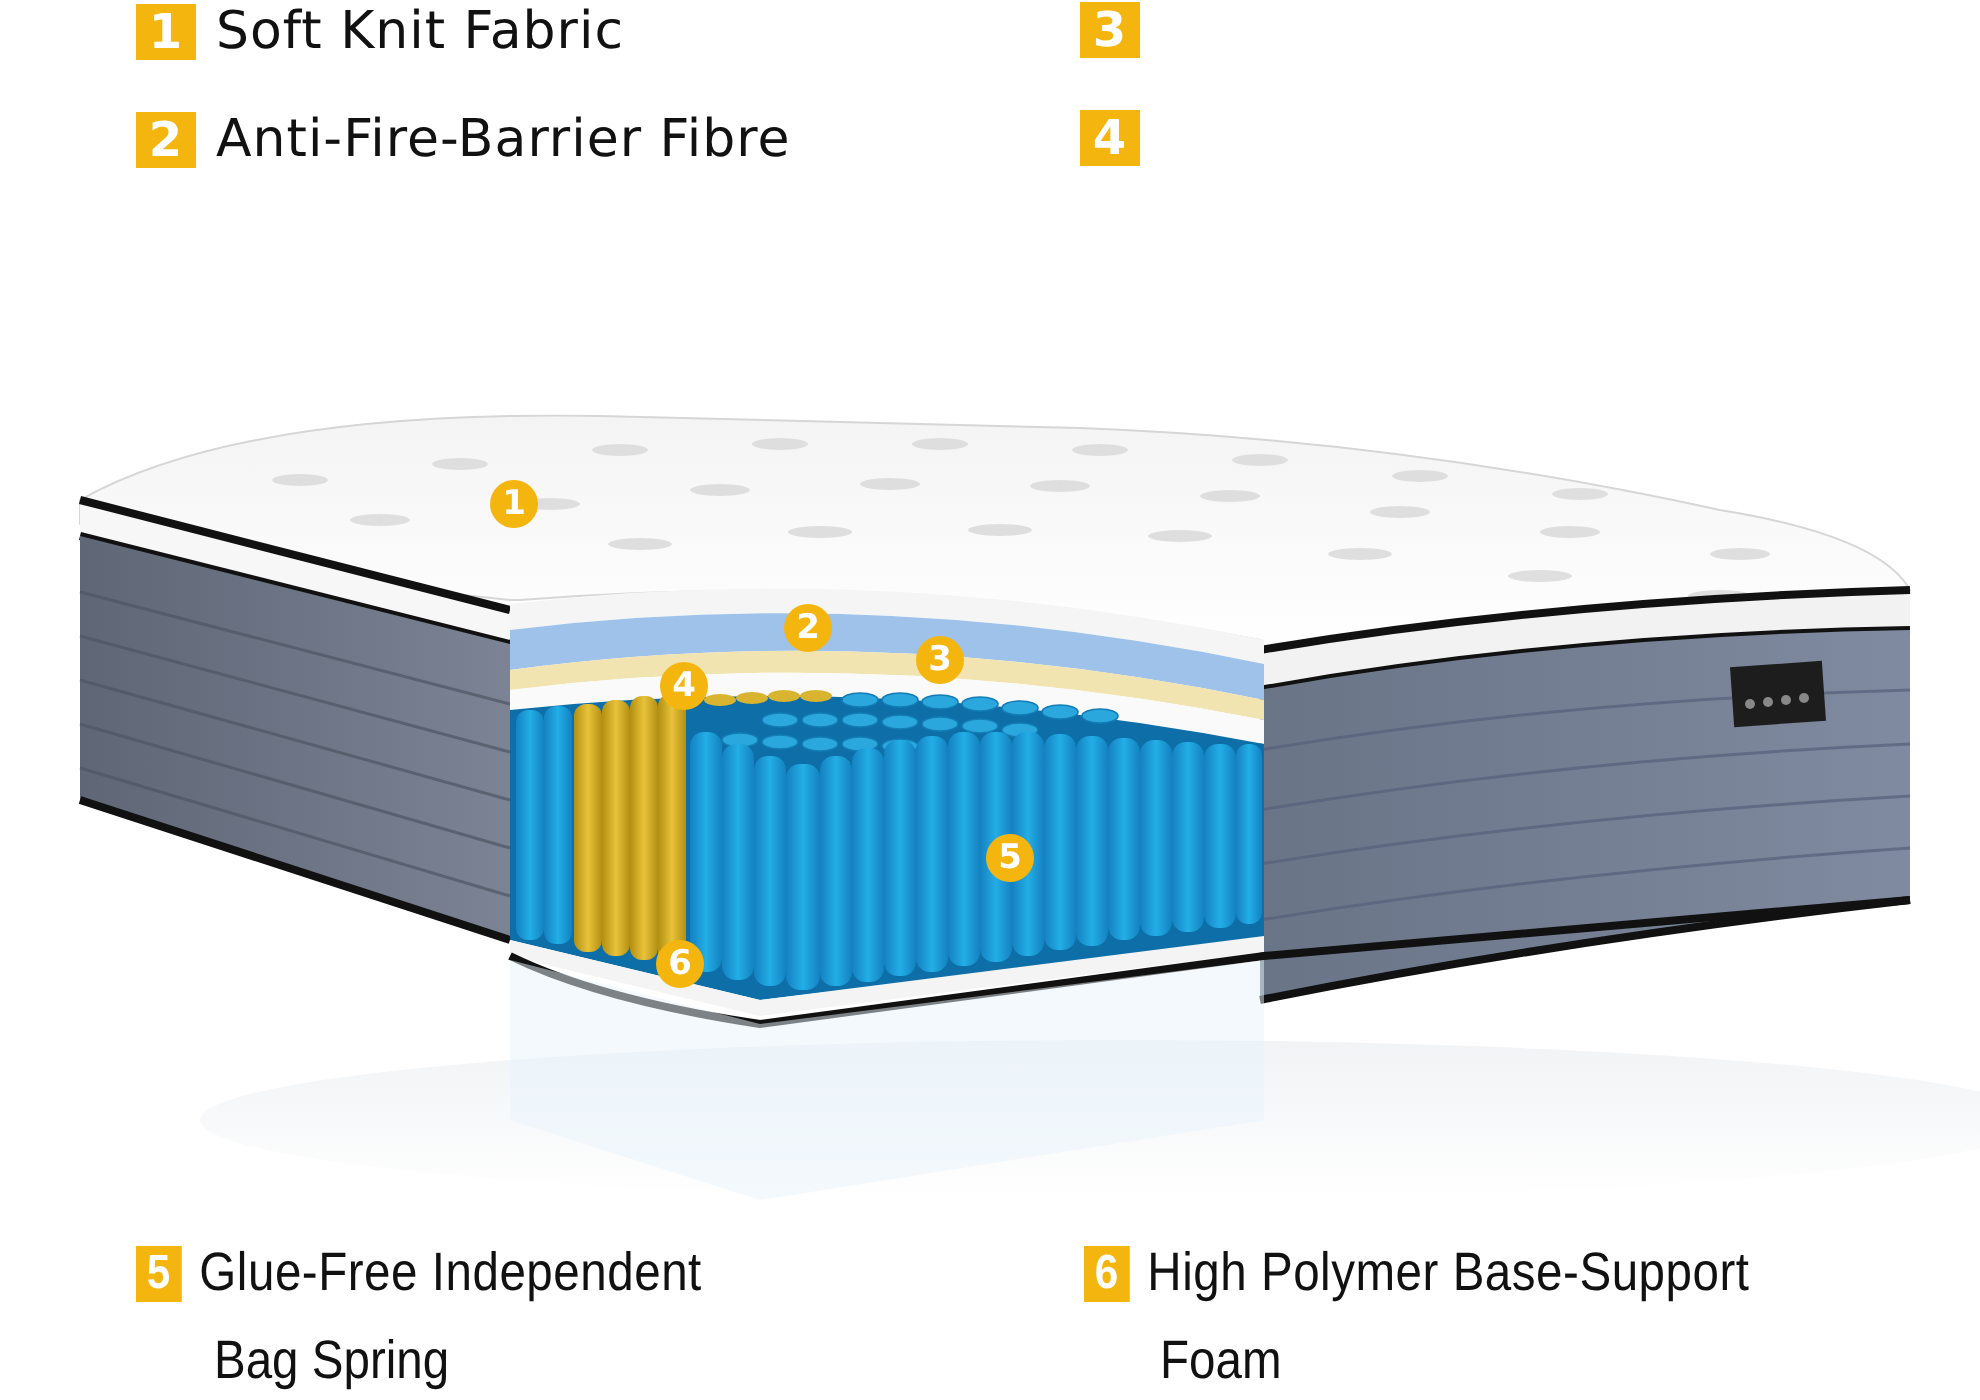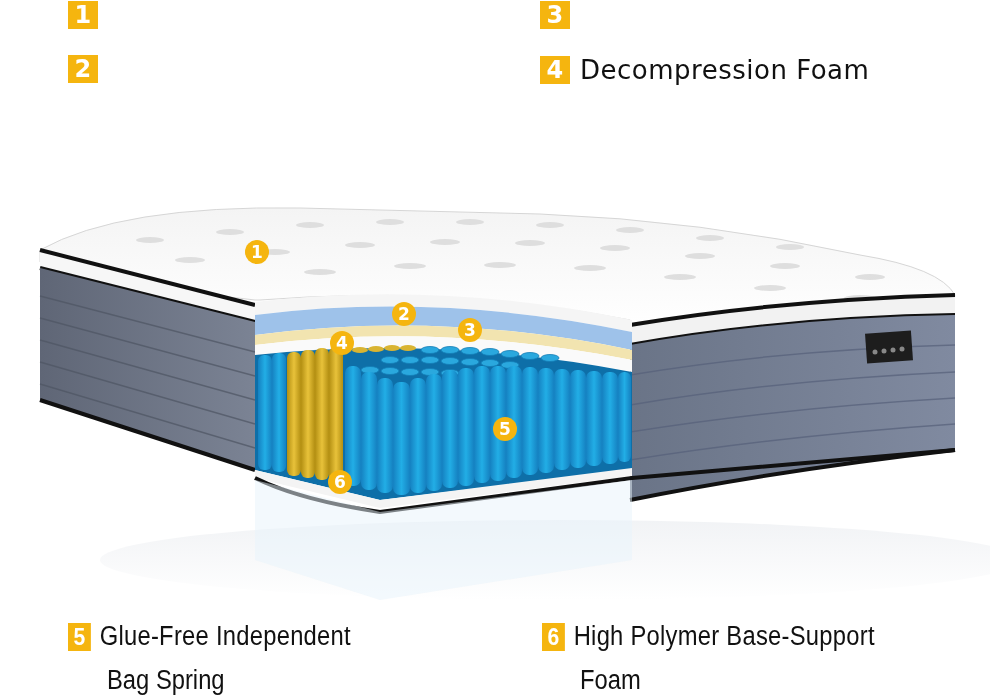--- a/index.html
+++ b/index.html
@@ -192,30 +192,31 @@
 
 <div class="marker" style="left:245px; top:240px;">1</div>
 <div class="marker" style="left:392px; top:302px;">2</div>
 <div class="marker" style="left:458px; top:318px;">3</div>
 <div class="marker" style="left:330px; top:331px;">4</div>
 <div class="marker" style="left:493px; top:417px;">5</div>
 <div class="marker" style="left:328px; top:470px;">6</div>
 
 <div class="label" style="left:68px; top:1px;">
   <span class="badge">1</span>
+  <span>Soft Knit Fabric</span>
 </div>
 <div class="label" style="left:68px; top:55px;">
   <span class="badge">2</span>
+  <span>Anti-Fire-Barrier Fibre</span>
 </div>
 <div class="label" style="left:540px; top:1px;">
   <span class="badge">3</span>
 </div>
 <div class="label" style="left:540px; top:55px;">
   <span class="badge">4</span>
-  <span>Decompression Foam</span>
 </div>
 
 <div class="label narrow" style="left:68px; top:621px;">
   <span class="badge" style="width:26px;">5</span>
   <span>Glue-Free Independent</span>
 </div>
 <div class="label2" style="left:107px; top:665px;">Bag Spring</div>
 
 <div class="label narrow" style="left:542px; top:621px;">
   <span class="badge" style="width:26px;">6</span>

